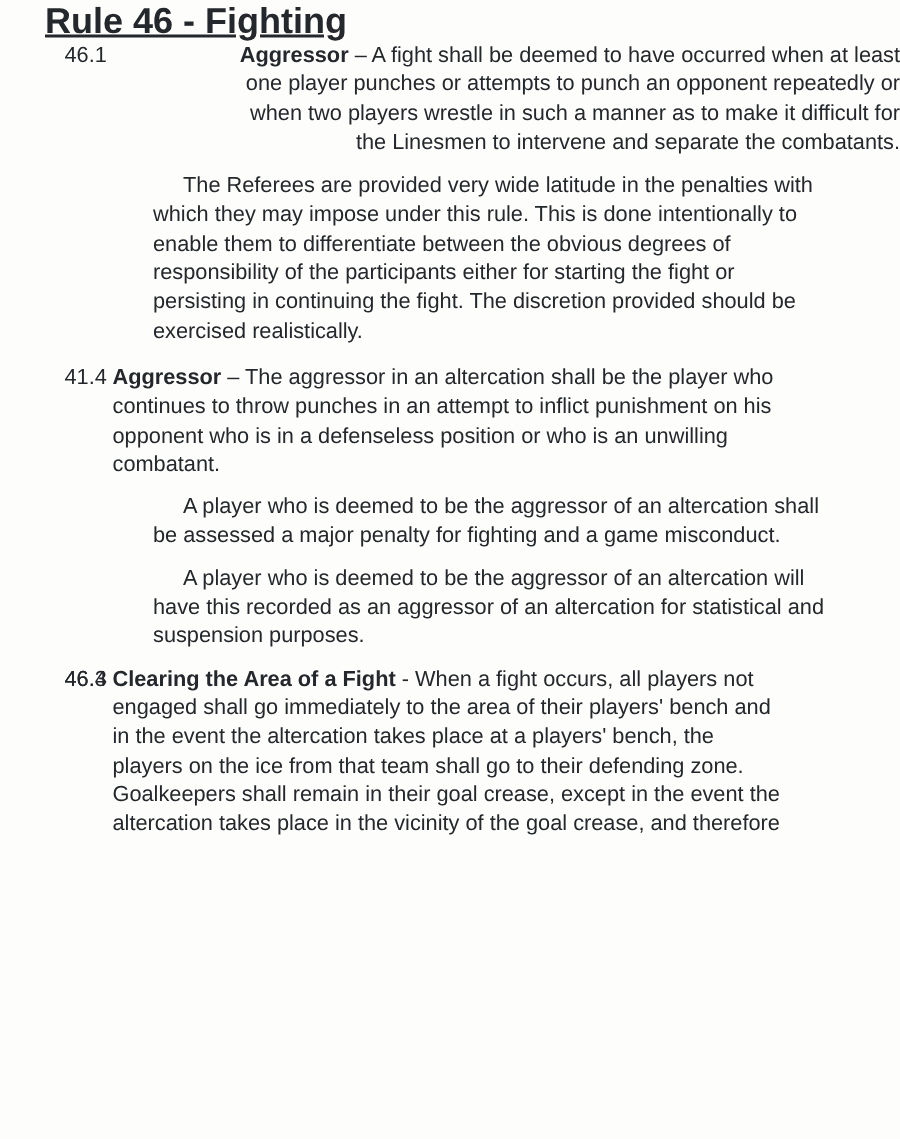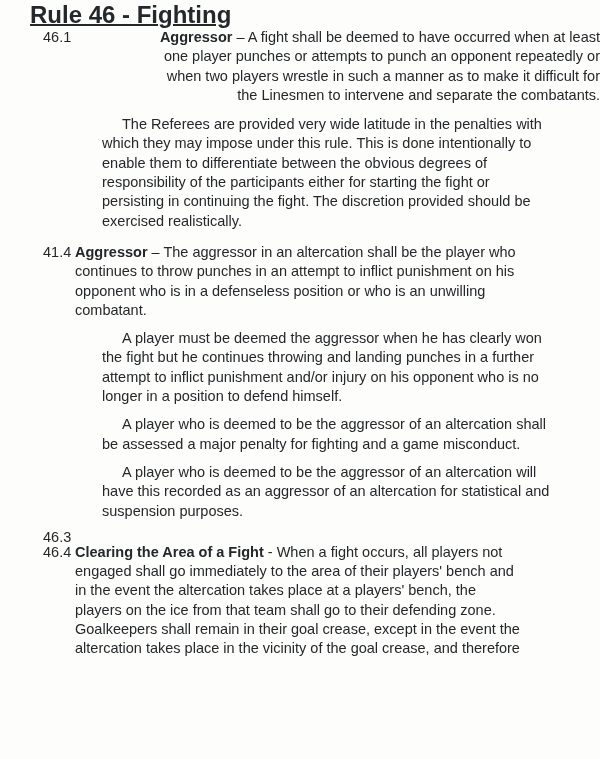--- a/index.html
+++ b/index.html
@@ -49,19 +49,18 @@
 </style>
 </head>
 <body>
 
 <div class="doc">
   <h1 class="title">Rule 46 - Fighting</h1>
   <div class="blocks">
       <div class="item"><span class="num">46.1</span><span><b>Aggressor</b> – A fight shall be deemed to have occurred when at least<br>one player punches or attempts to punch an opponent repeatedly or<br>when two players wrestle in such a manner as to make it difficult for<br>the Linesmen to intervene and separate the combatants.</span></div>
       <div class="para">The Referees are provided very wide latitude in the penalties with<br>which they may impose under this rule. This is done intentionally to<br>enable them to differentiate between the obvious degrees of<br>responsibility of the participants either for starting the fight or<br>persisting in continuing the fight. The discretion provided should be<br>exercised realistically.</div>
       <div class="item"><span class="num">41.4</span><span><b>Aggressor</b> – The aggressor in an altercation shall be the player who<br>continues to throw punches in an attempt to inflict punishment on his<br>opponent who is in a defenseless position or who is an unwilling<br>combatant.</span></div>
-      <div class="para">A player must be deemed the aggressor when he has clearly won<br>the fight but he continues throwing and landing punches in a further<br>attempt to inflict punishment and/or injury on his opponent who is no<br>longer in a position to defend himself.</div>
       <div class="para">A player who is deemed to be the aggressor of an altercation shall<br>be assessed a major penalty for fighting and a game misconduct.</div>
       <div class="para">A player who is deemed to be the aggressor of an altercation will<br>have this recorded as an aggressor of an altercation for statistical and<br>suspension purposes.</div>
       <div class="item"><span class="num">46.3</span></div>
       <div class="item"><span class="num">46.4</span><span><b>Clearing the Area of a Fight</b> - When a fight occurs, all players not<br>engaged shall go immediately to the area of their players' bench and<br>in the event the altercation takes place at a players' bench, the<br>players on the ice from that team shall go to their defending zone.<br>Goalkeepers shall remain in their goal crease, except in the event the<br>altercation takes place in the vicinity of the goal crease, and therefore</span></div>
     </div>
 </div>
 
 </body></html>

